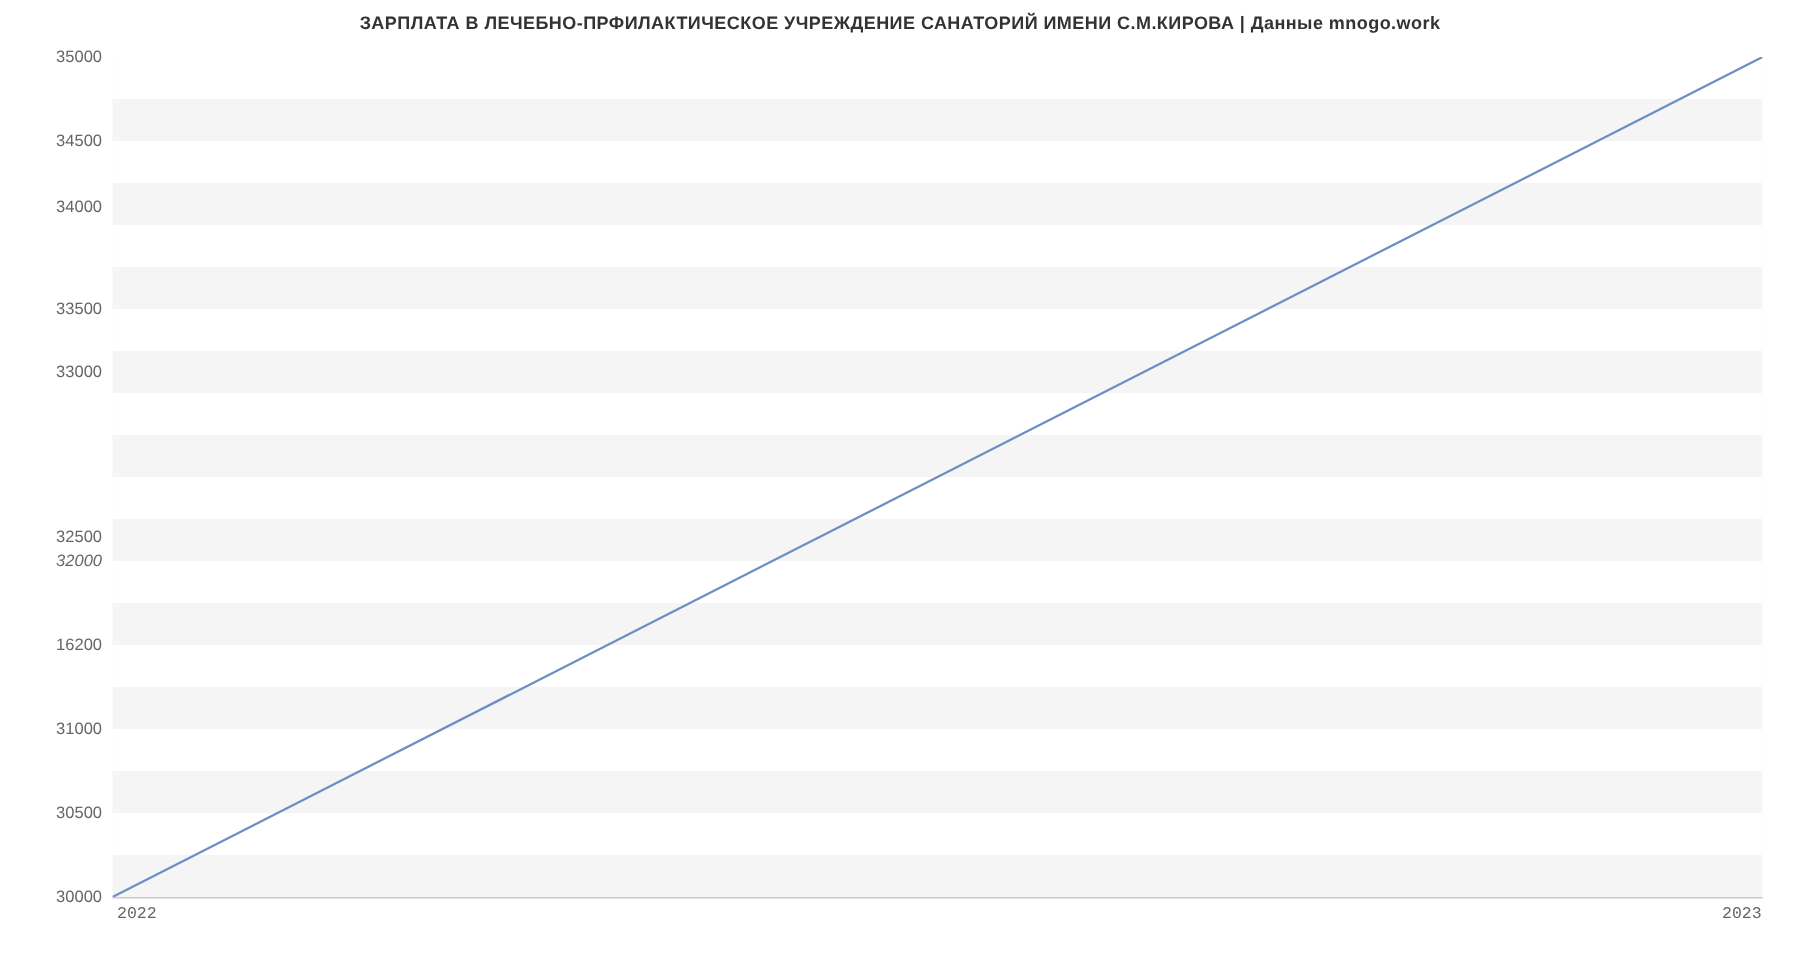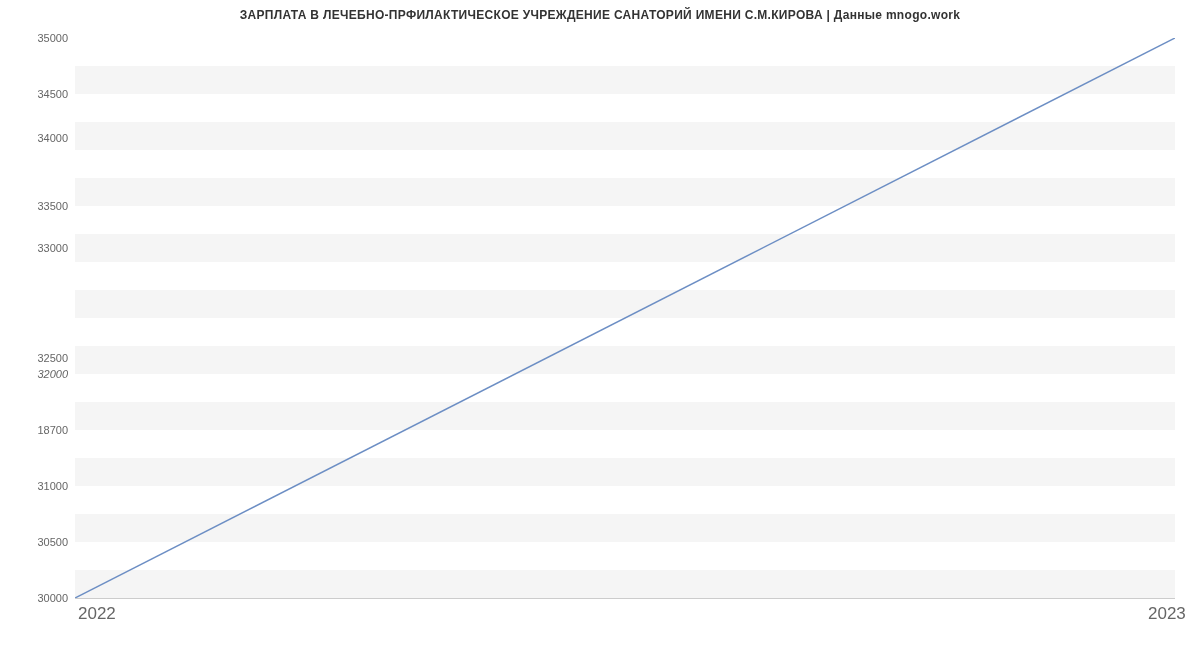--- a/index.html
+++ b/index.html
@@ -48,22 +48,23 @@
     right: 1132px;
     font-size: 11px;
     color: #666;
     transform: translateY(-50%);
     text-align: right;
     width: 60px;
   }
   .x-tick-label {
     position: absolute;
     top: 604px;
-    font-size: 17px;
+    font-size: 11px;
     color: #666;
+    font-family: Liberation Mono, monospace;
   }
   .data-line {
     position: absolute;
     left: 75px;
     top: 38px;
     width: 1100px;
     height: 560px;
     pointer-events: none;
   }
 </style>
@@ -82,21 +83,21 @@
     <div class="grid-line" style="top:280px;"></div>
     <div class="grid-line" style="top:336px;"></div>
     <div class="grid-line" style="top:392px;"></div>
     <div class="grid-line" style="top:448px;"></div>
     <div class="grid-line" style="top:504px;"></div>
   </div>
 
   <div class="y-tick-label" style="top:598px;">30000</div>
   <div class="y-tick-label" style="top:542px;">30500</div>
   <div class="y-tick-label" style="top:486px;">31000</div>
-  <div class="y-tick-label" style="top:430px;">18700</div>
+  <div class="y-tick-label" style="top:430px;">16200</div>
   <div class="y-tick-label" style="top:374px;font-style:italic;">32000</div>
   <div class="y-tick-label" style="top:318px;margin-top:40px;">32500</div>
   <div class="y-tick-label" style="top:248px;">33000</div>
   <div class="y-tick-label" style="top:206px;">33500</div>
   <div class="y-tick-label" style="top:138px;">34000</div>
   <div class="y-tick-label" style="top:94px;">34500</div>
   <div class="y-tick-label" style="top:38px;">35000</div>
 
   <div class="x-tick-label" style="left:78px;">2022</div>
   <div class="x-tick-label" style="left:1148px;">2023</div>

